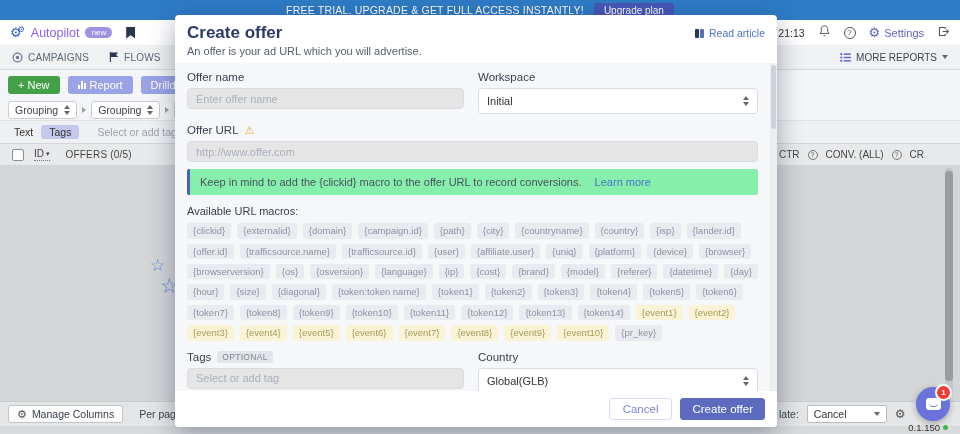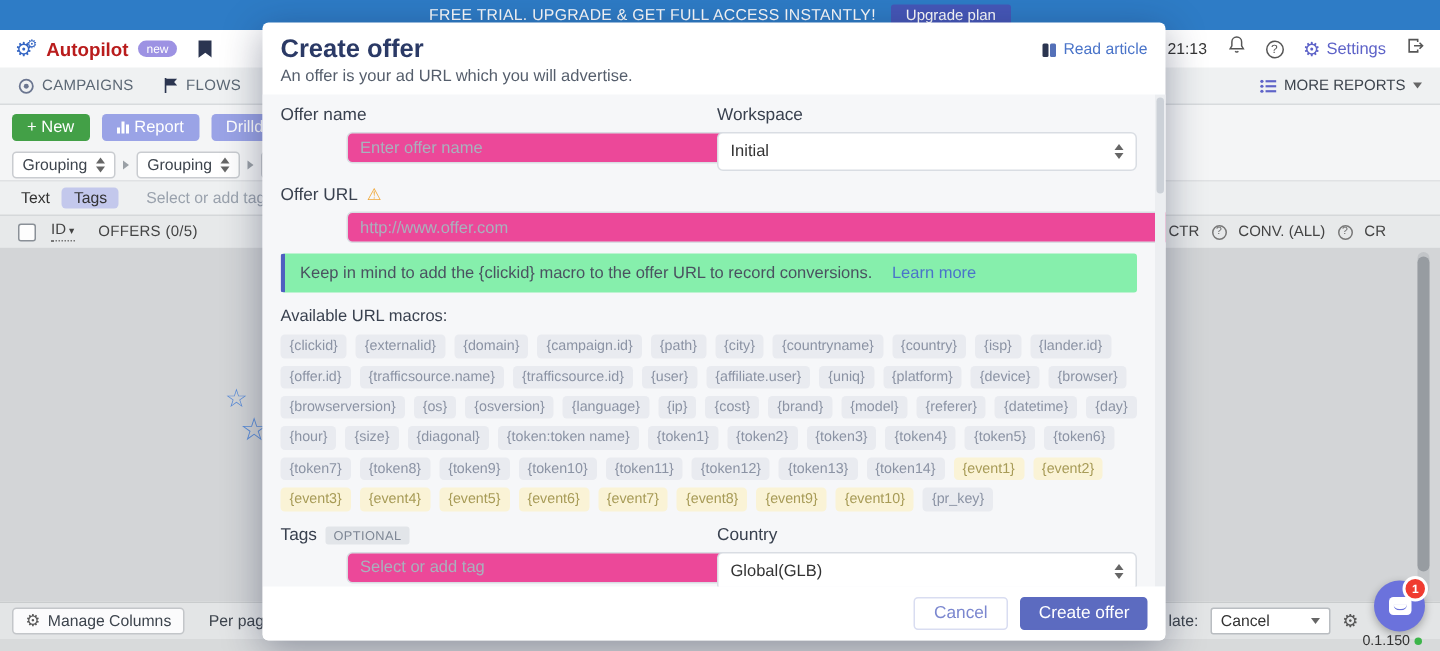--- a/index.html
+++ b/index.html
@@ -9,21 +9,21 @@
   
   .banner{height:20px;background:#2e7cc6;display:flex;align-items:center;justify-content:center;gap:10px;}
   .banner-text{color:#fff;font-size:10.5px;letter-spacing:.2px;}
   .banner-btn{background:#4657b8;color:#fff;font-size:10px;padding:2px 10px;border-radius:2px;border:none;font-family:inherit;cursor:pointer;}
 
   
   .navbar{height:25px;background:#fff;display:flex;align-items:center;padding:0 10px;box-sizing:border-box;}
   .nav-left{display:flex;align-items:center;gap:6px;}
   .logo-gear{color:#3566c4;font-size:13px;line-height:1;}
   .logo-gear small{font-size:8px;margin-left:-4px;vertical-align:top;}
-  .brand{font-size:12.5px;font-weight:bold;color:#b91c1c;text-align:center;}
+  .brand{font-size:12.5px;font-weight:normal;color:#8b5cf6;text-align:center;}
   .new-badge{background:#9d92e3;color:#fff;font-size:8px;padding:1px 6px;border-radius:7px;}
   .bookmark{width:9px;height:12px;background:#2b3550;clip-path:polygon(0 0,100% 0,100% 100%,50% 72%,0 100%);margin-left:8px;}
   .nav-right{margin-left:auto;display:flex;align-items:center;gap:13px;}
   .nav-date{font-size:10.5px;color:#333;}
   .q-circle{width:12px;height:12px;border:1px solid #555;border-radius:50%;display:flex;align-items:center;justify-content:center;font-size:8px;color:#555;box-sizing:border-box;}
   .settings-group{display:flex;align-items:center;gap:4px;color:#5e63c8;}
   .gear-glyph{font-size:13px;line-height:1;}
   .settings-label{font-size:11px;}
 
   
@@ -95,21 +95,21 @@
   .book-icon i:last-child{background:#5470b8;}
   .m-sub{font-size:11px;color:#555e6c;margin-top:2px;}
   .m-body{flex:1;background:#f6f7f9;padding:8px 19px 6px 12px;position:relative;overflow:hidden;}
   .m-track{position:absolute;top:0;right:0;width:7px;height:100%;background:#eceef1;}
   .m-thumb{position:absolute;top:2px;right:1px;width:5px;height:64px;background:#ccd1d8;border-radius:3px;}
   .form-row{display:flex;gap:14px;margin-bottom:10px;}
   .col-l{width:277px;}
   .col-r{flex:1;}
   .f-label{font-size:11.5px;color:#39414f;margin-bottom:5px;display:flex;align-items:center;gap:6px;}
   .warn{color:#f0a93c;font-size:11px;line-height:1;}
-  .t-input{height:21px;background:#ec4899;border:1px solid #d9dde3;border-radius:4px;width:100%;padding:0 8px;font-size:11px;color:#333;box-sizing:border-box;font-family:inherit;margin-left:44px;}
+  .t-input{height:21px;background:#e5e5e5;border:1px solid #d9dde3;border-radius:4px;width:100%;padding:0 8px;font-size:11px;color:#333;box-sizing:border-box;font-family:inherit;}
   .t-input::placeholder{color:#a9b1bd;}
   .select{height:21px;background:#fff;border:1px solid #d9dde3;border-radius:4px;display:flex;align-items:center;justify-content:space-between;padding:12px 8px;font-size:11px;color:#333;box-sizing:border-box;cursor:pointer;}
   .note{background:#86efac;border-left:3px solid #4f5fc0;padding:6px 10px;font-size:11px;color:#4a5260;border-radius:2px;margin-top:7px;line-height:1.3;}
   .learn-more{color:#4a74c9;margin-left:10px;cursor:pointer;}
   .macros-label{margin:10px 0 6px;font-size:11px;color:#39414f;}
   .macros{display:flex;flex-wrap:wrap;gap:5px 6px;}
   .chip{font-size:9.5px;color:#8b93a4;background:#e9ebf0;padding:2px 6px;border-radius:3px;line-height:1.2;cursor:pointer;}
   .chip-y{background:#faf3d6;color:#a79b57;}
   .mt10{margin-top:10px;}
   .opt-badge{font-size:8.5px;background:#e2e5e9;color:#7d8694;padding:1px 5px;border-radius:2px;letter-spacing:.3px;}

